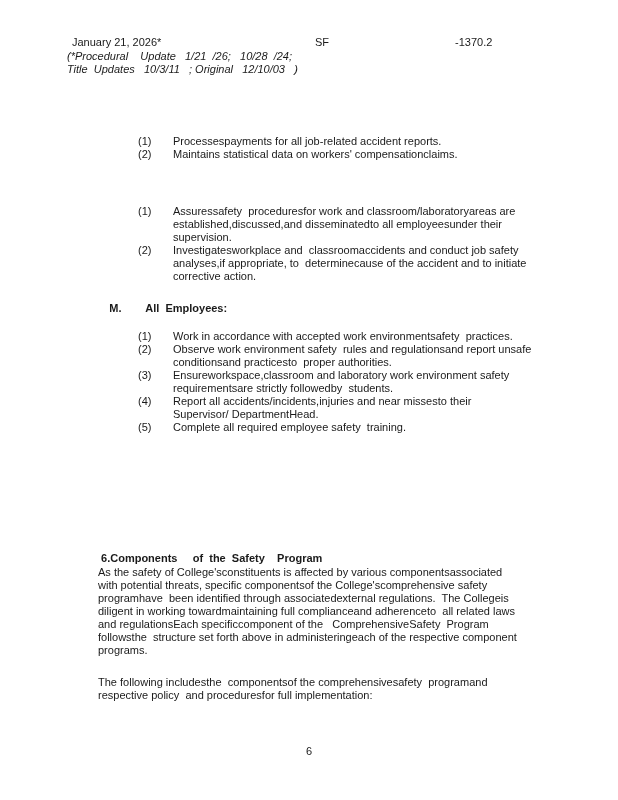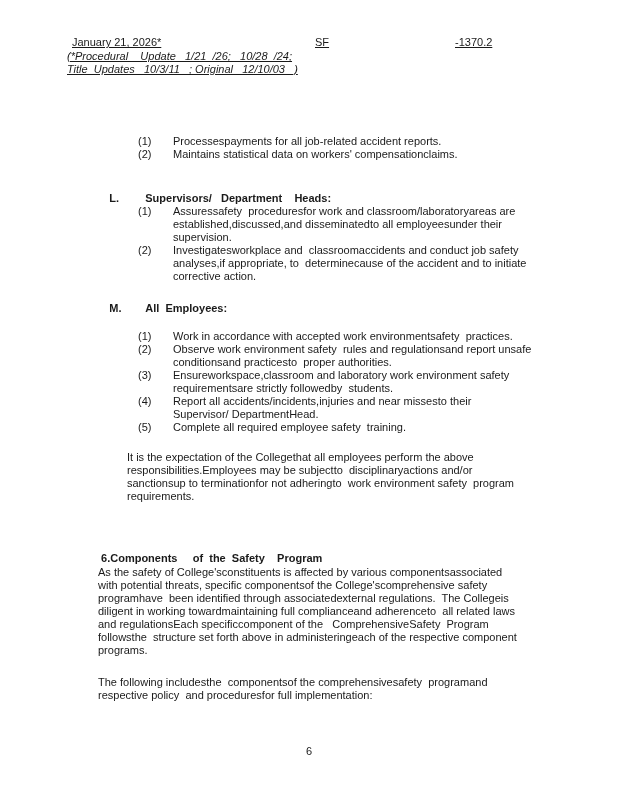--- a/index.html
+++ b/index.html
@@ -7,21 +7,21 @@
     position: relative;
     width: 618px;
     height: 800px;
     background: #ffffff;
     color: #1a1a1a;
     font-family: "Liberation Sans", sans-serif;
     font-size: 11px;
     line-height: 13px;
     overflow: hidden;
   }
-  .abs { position: absolute; white-space: pre-wrap; text-decoration: underline; }
+  .abs { position: absolute; white-space: pre-wrap; }
   .note { font-style: italic; font-size: 11px; line-height: 13px; }
 
   .sec-head { position: absolute; left: 97px; white-space: pre-wrap; font-weight: bold; }
   .sec-letter { display: inline-block; width: 36px; }
   .sec-head.s6 { left: 64px; }
   .sec-head.s6 .sec-letter { width: 34px; }
 
   .items { position: absolute; left: 138px; }
   .item { display: flex; }
   .inum { flex: 0 0 35px; width: 35px; }
@@ -45,23 +45,20 @@
     <div class="item">
       <span class="inum">(1)</span>
       <span class="itxt">Processespayments for all job-related accident reports.</span>
     </div>
     <div class="item">
       <span class="inum">(2)</span>
       <span class="itxt">Maintains statistical data on workers' compensationclaims.</span>
     </div>
   </div>
 
-  <div class="sec-head" style="top:179px;">
-    <span class="sec-letter">L.</span><span class="sec-title">Supervisors/   Department    Heads:</span>
-  </div>
   <div class="items" style="top:205px;">
     <div class="item">
       <span class="inum">(1)</span>
       <span class="itxt">Assuressafety  proceduresfor work and classroom/laboratoryareas are
 established,discussed,and disseminatedto all employeesunder their
 supervision.</span>
     </div>
     <div class="item">
       <span class="inum">(2)</span>
       <span class="itxt">Investigatesworkplace and  classroomaccidents and conduct job safety
@@ -92,24 +89,20 @@
       <span class="inum">(4)</span>
       <span class="itxt">Report all accidents/incidents,injuries and near missesto their
 Supervisor/ DepartmentHead.</span>
     </div>
     <div class="item">
       <span class="inum">(5)</span>
       <span class="itxt">Complete all required employee safety  training.</span>
     </div>
   </div>
 
-  <div class="para" style="left:127px; top:451px; width:445px;">It is the expectation of the Collegethat all employees perform the above
-responsibilities.Employees may be subjectto  disciplinaryactions and/or
-sanctionsup to terminationfor not adheringto  work environment safety  program
-requirements.</div>
 
   <div class="sec-head s6" style="top:539px;text-align:right;">
     <span class="sec-letter">6.</span><span class="sec-title">Components     of  the  Safety    Program</span>
   </div>
 
   <div class="para" style="left:98px; top:676px; width:490px;">The following includesthe  componentsof the comprehensivesafety  programand
 respective policy  and proceduresfor full implementation:</div>
   <div class="para" style="left:98px; top:566px; width:490px;">As the safety of College'sconstituents is affected by various componentsassociated
 with potential threats, specific componentsof the College'scomprehensive safety
 programhave  been identified through associatedexternal regulations.  The Collegeis

